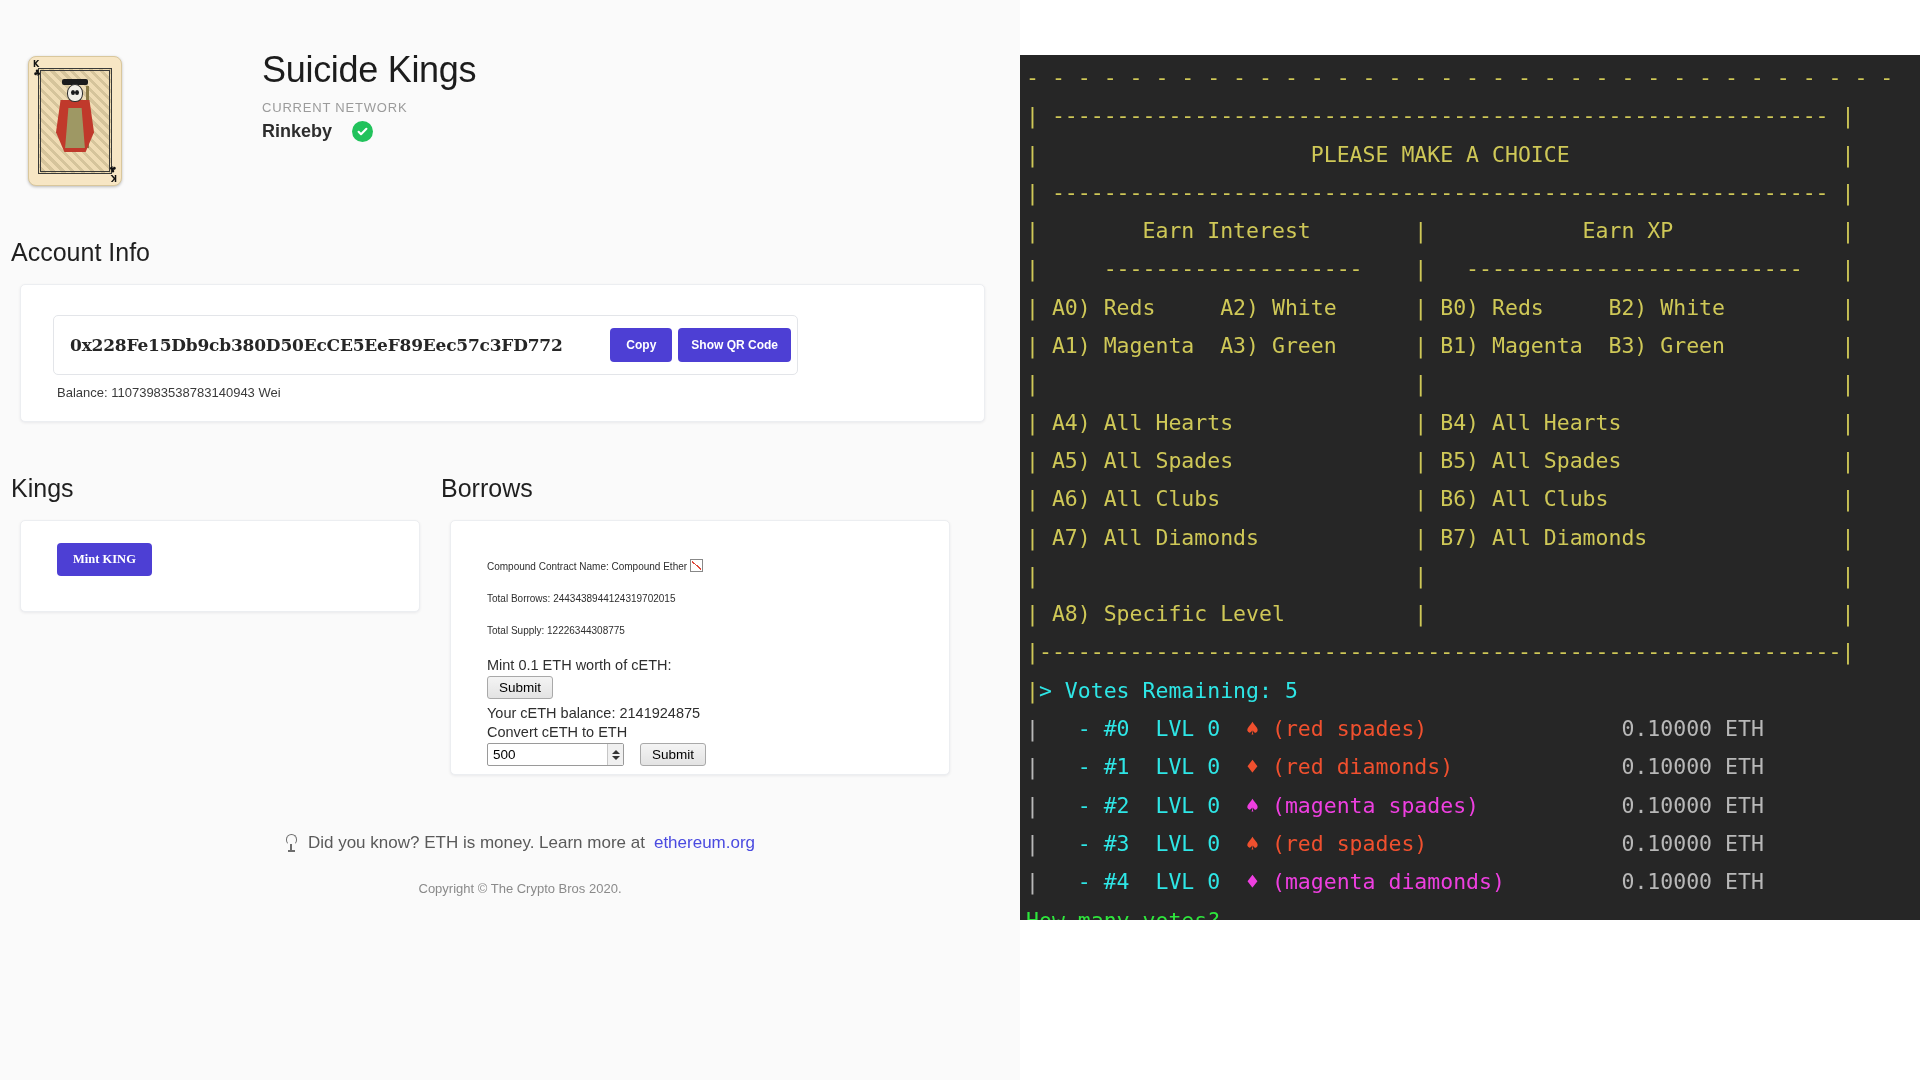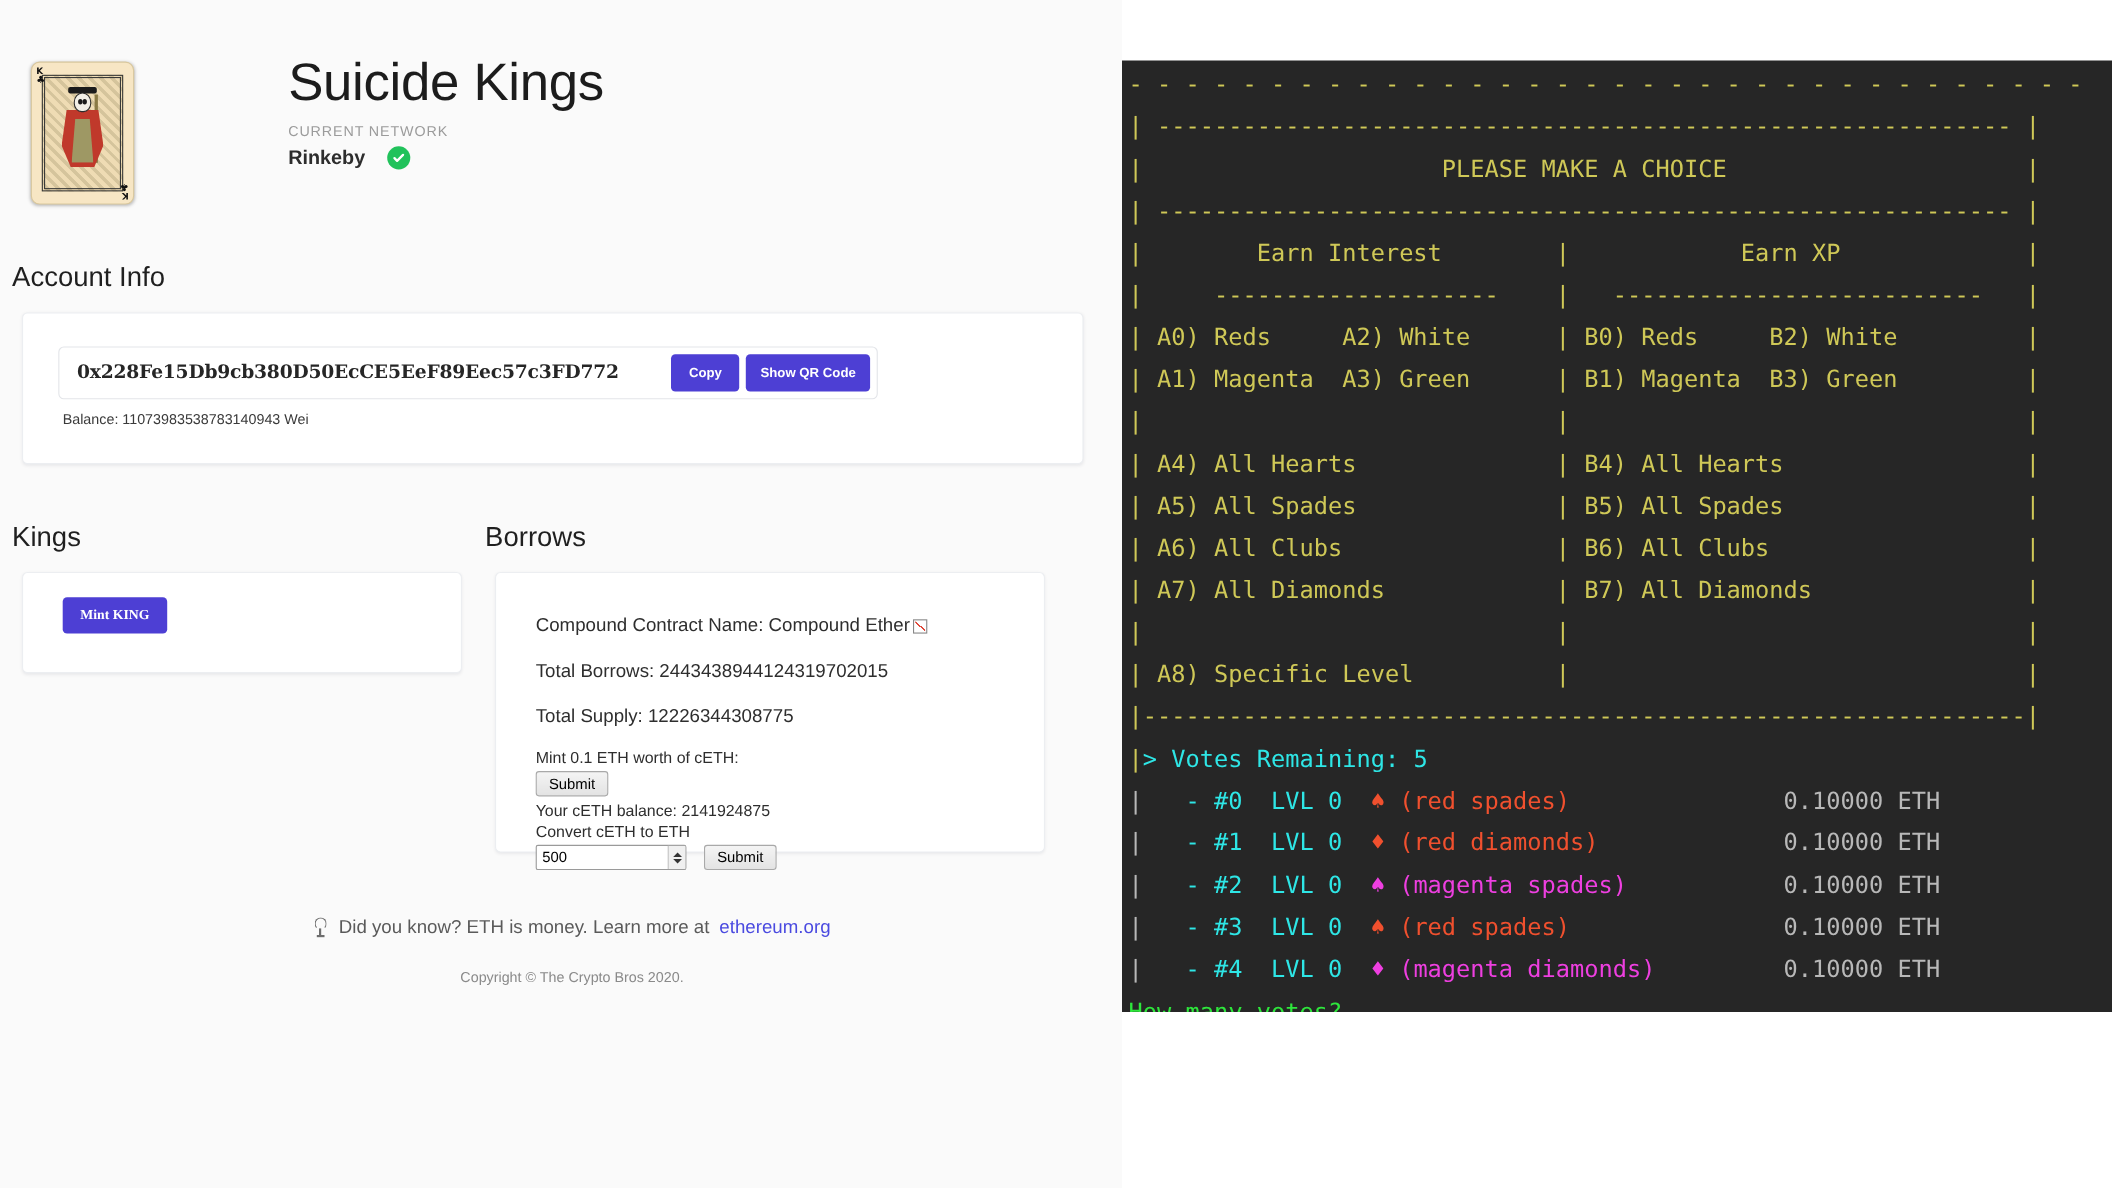--- a/index.html
+++ b/index.html
@@ -77,21 +77,21 @@
   .pip {
     position:absolute; font-size:9px; color:#111; line-height:1;
     font-family:"DejaVu Sans", sans-serif;
   }
   .pip.tl { left:4px; top:4px; }
   .pip.br { right:4px; bottom:4px; transform:rotate(180deg); }
   .pip .r { display:block; font-size:8px; font-weight:bold; }
 
   .header-text { margin-left: 140px; margin-top: -4px; }
   .app-title {
-    font-size: 48px; font-weight: 400; color: #1c1c1c;
+    font-size: 36px; font-weight: 400; color: #1c1c1c;
     letter-spacing: -.3px; margin: 0 0 12px 0; line-height: 1;
   }
   .net-label {
     font-size: 13px; letter-spacing: .8px; color: #9b9b9b;
     font-weight: 500; margin-bottom: 6px;
   }
   .net-row { display: flex; align-items: center; gap: 20px; }
   .net-name { font-size: 18px; font-weight: 600; color: #2d2d2d; }
   .check-badge {
     width: 21px; height: 21px; border-radius: 50%;
@@ -108,21 +108,21 @@
     background: #fff;
     border: 1px solid #eceef1;
     border-radius: 5px;
     box-shadow: 0 1px 3px rgba(20,20,40,.07);
     margin: 0 10px;
   }
   .acct-panel { height: 138px; padding: 30px 32px 0 32px; }
   .addr-row {
     display: flex; align-items: center;
     border: 1px solid #e3e5e9; border-radius: 5px;
-    height: 48px; background: #fff; padding-left: 16px;
+    height: 60px; background: #fff; padding-left: 16px;
     width: 745px;
   }
   .addr-text {
     flex: 1; font-size: 17px; font-weight: bold; color: #262626;
     font-family: "DejaVu Serif", serif; letter-spacing: -.2px;
   }
   .btn-purple {
     background: #4d3fd4; color: #fff; border: none;
     font-size: 12px; font-weight: bold; border-radius: 4px;
     height: 34px; padding: 0 16px; cursor: pointer;
@@ -137,21 +137,21 @@
   .two-col { display: flex; margin-top: 0; }
   .col-kings { width: 420px; }
   .col-compound { width: 520px; margin-left: 10px; }
   .kings-panel { height: 92px; padding: 22px 0 0 36px; }
   .mint-btn {
     background: #4d3fd4; color: #fff; border: none; border-radius: 4px;
     font-size: 12.5px; font-weight: bold; height: 33px; padding: 0 16px;
     cursor: pointer; font-family: Liberation Serif, serif;
   }
   .compound-panel { height: 255px; padding: 38px 0 0 36px; }
-  .c-line { font-size: 17px; color: #2e2e2e; margin-bottom: 21px; }
+  .c-line { font-size: 10px; color: #2e2e2e; margin-bottom: 21px; }
   .ext-icon {
     display: inline-block; width: 13px; height: 13px; vertical-align: -2px;
     border: 1px solid #888; position: relative; margin-left: 3px;
   }
   .ext-icon:after {
     content:''; position:absolute; left:1px; top:1px; right:1px; bottom:1px;
     background: linear-gradient(40deg, transparent 46%, #e0483a 46%, #e0483a 56%, transparent 56%);
   }
   .form-label { font-size: 14.5px; color: #2e2e2e; margin-bottom: 3px; }
   .native-btn {

